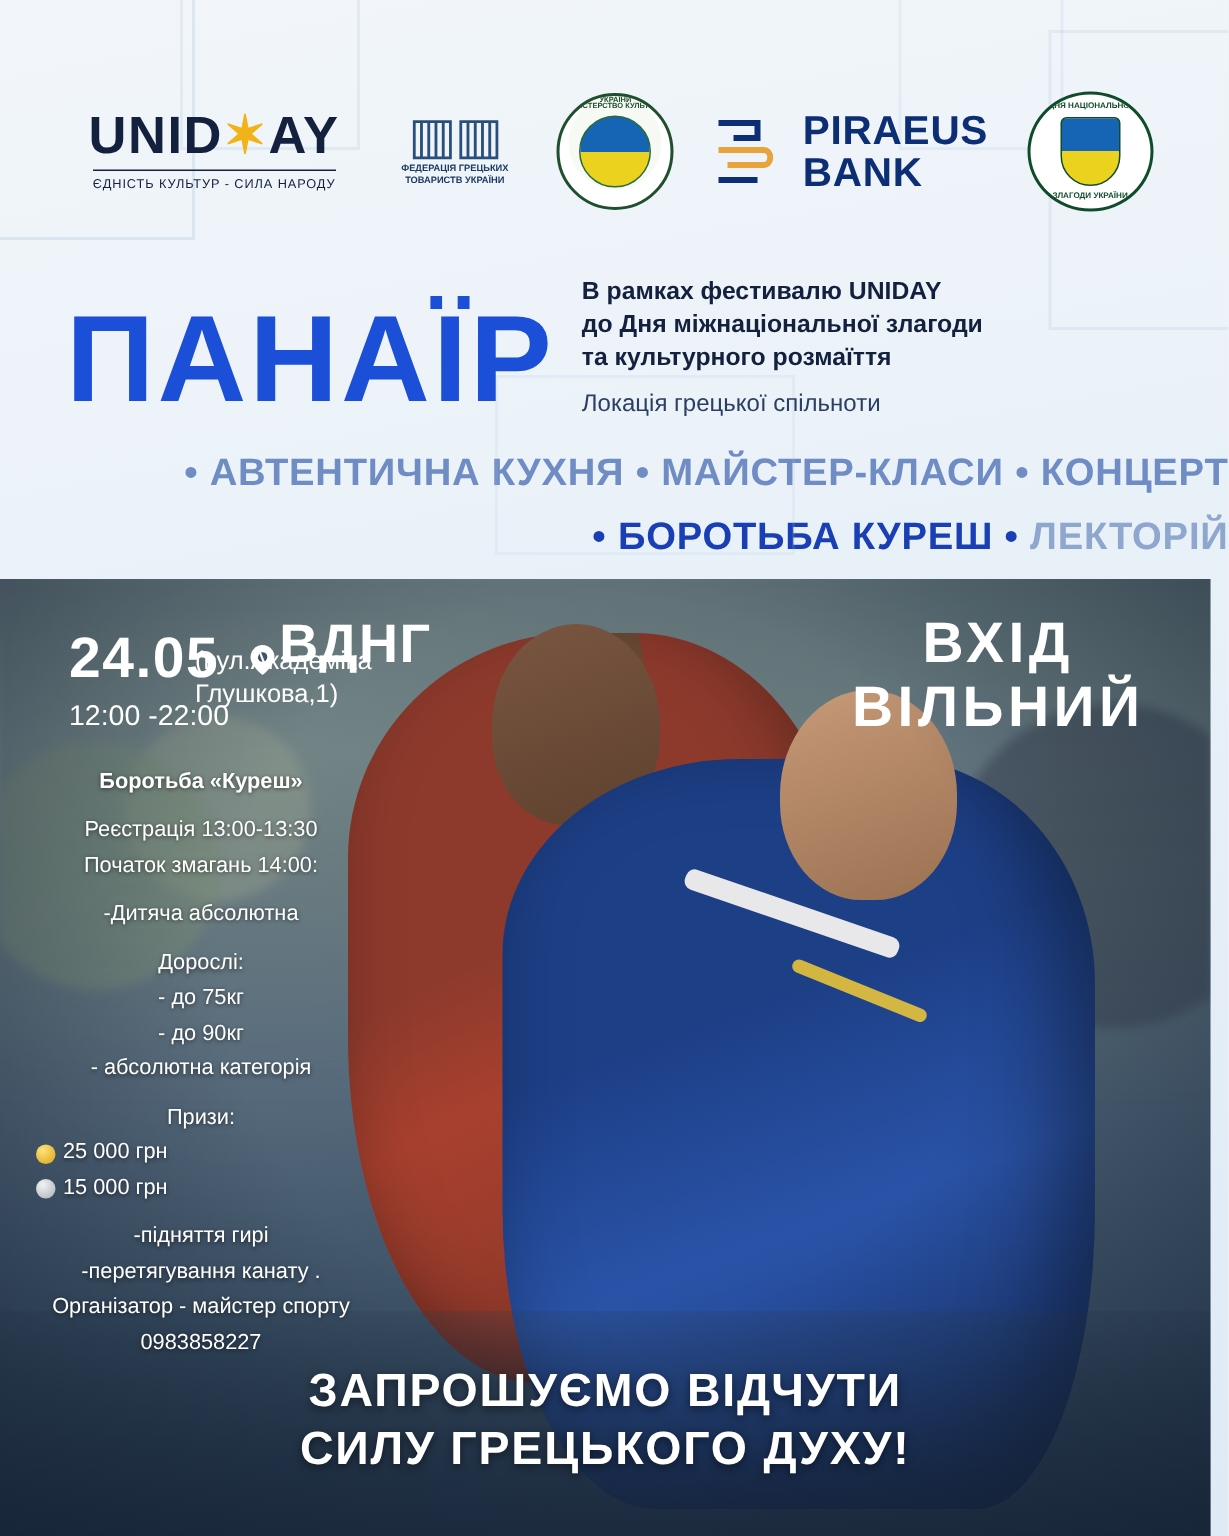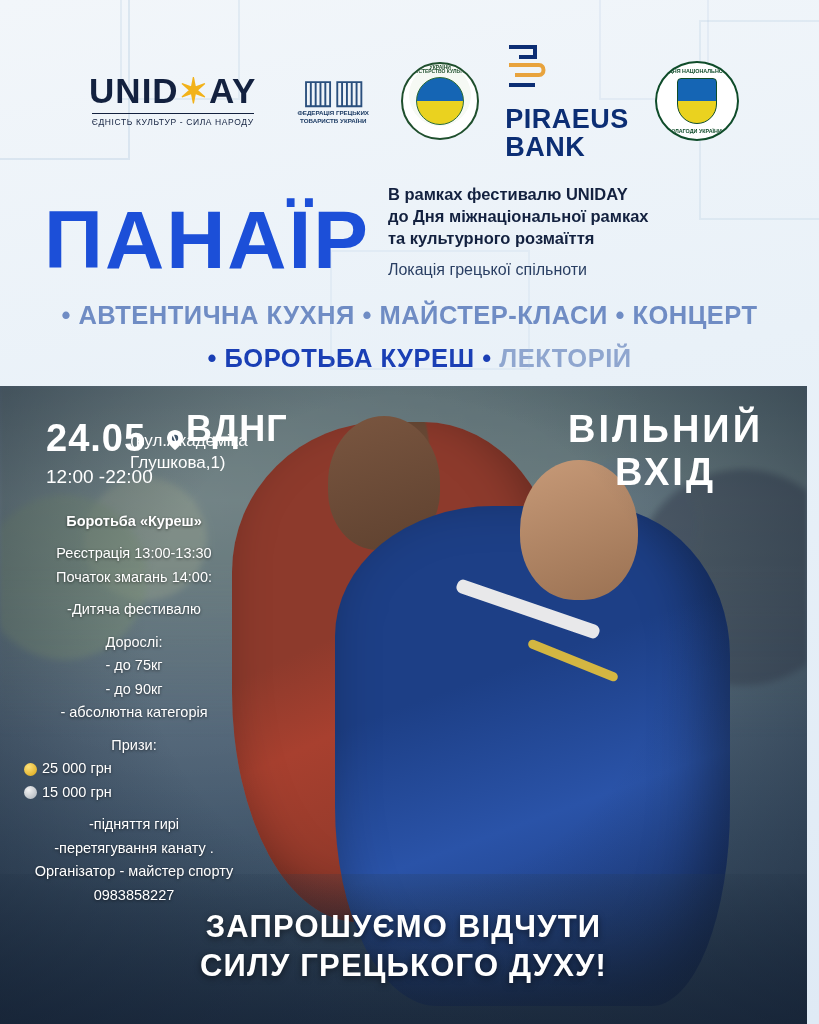--- a/index.html
+++ b/index.html
@@ -53,21 +53,21 @@
     position: relative; overflow: hidden;
   }
   .logo-circle .inner {
     width: 48px; height: 48px; border-radius: 50%;
     background: linear-gradient(180deg,#1565b4 0 50%, #ead21f 50% 100%);
     border: 1.5px solid #2a6a35;
   }
   .logo-circle .ring-text {
     position: absolute; inset: 0; font-size: 5px; color: #1f4f2d; font-weight: bold;
   }
-  .logo-piraeus { display: flex; align-items: flex-start; gap: 14px; flex-direction: column; }
+  .logo-piraeus { display: flex; align-items: center; gap: 14px; }
   .logo-piraeus .mark { width: 46px; height: 50px; }
   .logo-piraeus .name { color: #0c2e74; font-weight: bold; font-size: 27px; line-height: 1.05; letter-spacing: .5px; }
   .logo-nat {
     width: 84px; height: 80px; border-radius: 50%;
     border: 2px solid #0f4c2a; background: #ffffff;
     display:flex; align-items:center; justify-content:center; position: relative; overflow:hidden;
   }
   .logo-nat .shield {
     width: 40px; height: 46px; background: linear-gradient(180deg,#1565b4 0 50%, #ead21f 50% 100%);
     border: 1.5px solid #0f4c2a;
@@ -86,21 +86,21 @@
     font-size: 82px; font-weight: bold; letter-spacing: 2px; line-height: .95;
     color: #1c4fd8; white-space: nowrap;
   }
   .fest-block { padding-top: 26px; }
   .fest-block .l1, .fest-block .l2, .fest-block .l3 {
     font-size: 16.5px; font-weight: bold; color: #13213f; line-height: 1.33;
   }
   .fest-block .l4 { font-size: 16px; color: #2a3f63; margin-top: 11px; }
 
   
-  .features { text-align: center; margin-top: 22px; }
+  .features { text-align: right; margin-top: 22px; }
   .feat-line1 {
     font-size: 25.5px; font-weight: bold; color: #6f8cc4; letter-spacing: .5px;
   }
   .feat-line1 .dot { color: #6f8cc4; }
   .feat-line2 { margin-top: 14px; font-size: 25.5px; font-weight: bold; letter-spacing: .5px; margin-left: 20px; }
   .feat-line2 .hl { color: #1a3fb5; }
   .feat-line2 .soft { color: #8fa6cf; }
   .feat-line2 .bdot { color: #1a3fb5; }
 
   
@@ -241,21 +241,21 @@
       <div class="t t-top">ДНЯ НАЦІОНАЛЬНОЇ</div>
       <div class="shield"></div>
       <div class="t t-bot">ЗЛАГОДИ УКРАЇНИ</div>
     </div>
   </div>
 
   <div class="headline-row">
     <div class="panair">ПАНАЇР</div>
     <div class="fest-block">
       <div class="l1">В рамках фестивалю UNIDAY</div>
-      <div class="l2">до Дня міжнаціональної рамках</div>
+      <div class="l2">до Дня міжнаціональної злагоди</div>
       <div class="l3">та культурного розмаїття</div>
       <div class="l4">Локація грецької спільноти</div>
     </div>
   </div>
 
   <div class="features">
     <div class="feat-line1">
       <span class="dot">•</span>
       <span>АВТЕНТИЧНА КУХНЯ</span>
       <span class="dot">•</span>
@@ -299,31 +299,31 @@
       </div>
       <div class="time">12:00 -22:00</div>
     </div>
 
     <div class="addr">
       <div>(вул.Академіка</div>
       <div>Глушкова,1)</div>
     </div>
 
     <div class="free">
+      <div>ВХІД</div>
       <div>ВІЛЬНИЙ</div>
-      <div>ВХІД</div>
     </div>
 
     <div class="kuresh">
       <div class="b">Боротьба  «Куреш»</div>
       <div class="sp"></div>
       <div>Реєстрація 13:00-13:30</div>
       <div>Початок змагань 14:00:</div>
       <div class="sp"></div>
-      <div>-Дитяча фестивалю</div>
+      <div>-Дитяча абсолютна</div>
       <div class="sp"></div>
       <div>Дорослі:</div>
       <div>- до 75кг</div>
       <div>- до 90кг</div>
       <div>- абсолютна категорія</div>
       <div class="sp"></div>
       <div>Призи:</div>
       <div class="prize-row">
         <span class="medal gold"></span>
         <span>25 000 грн</span>

